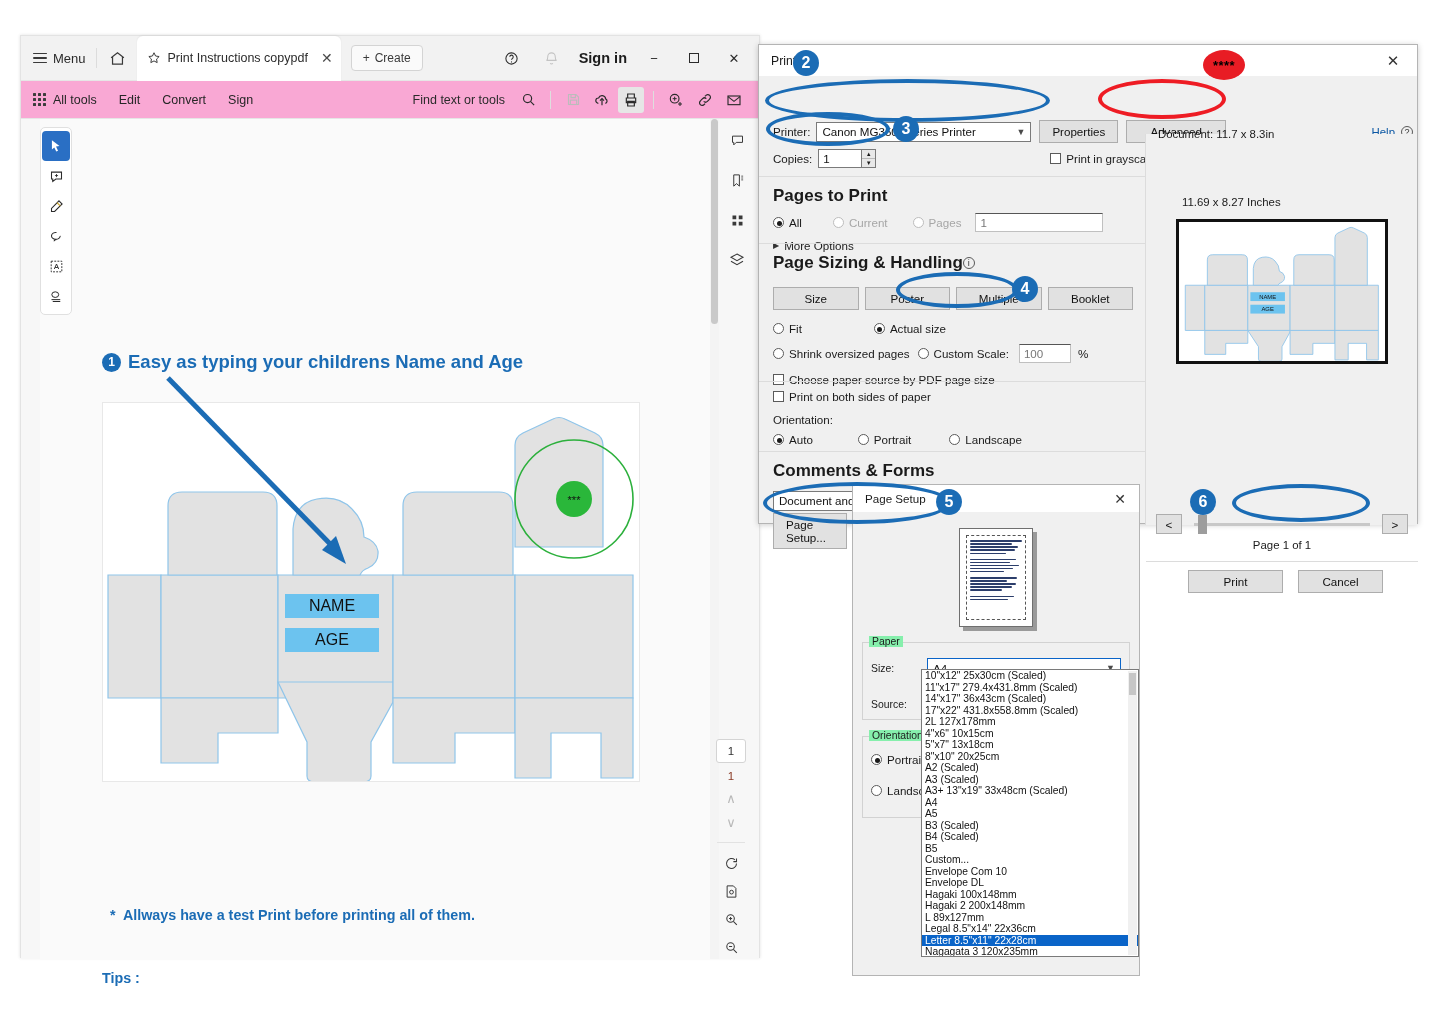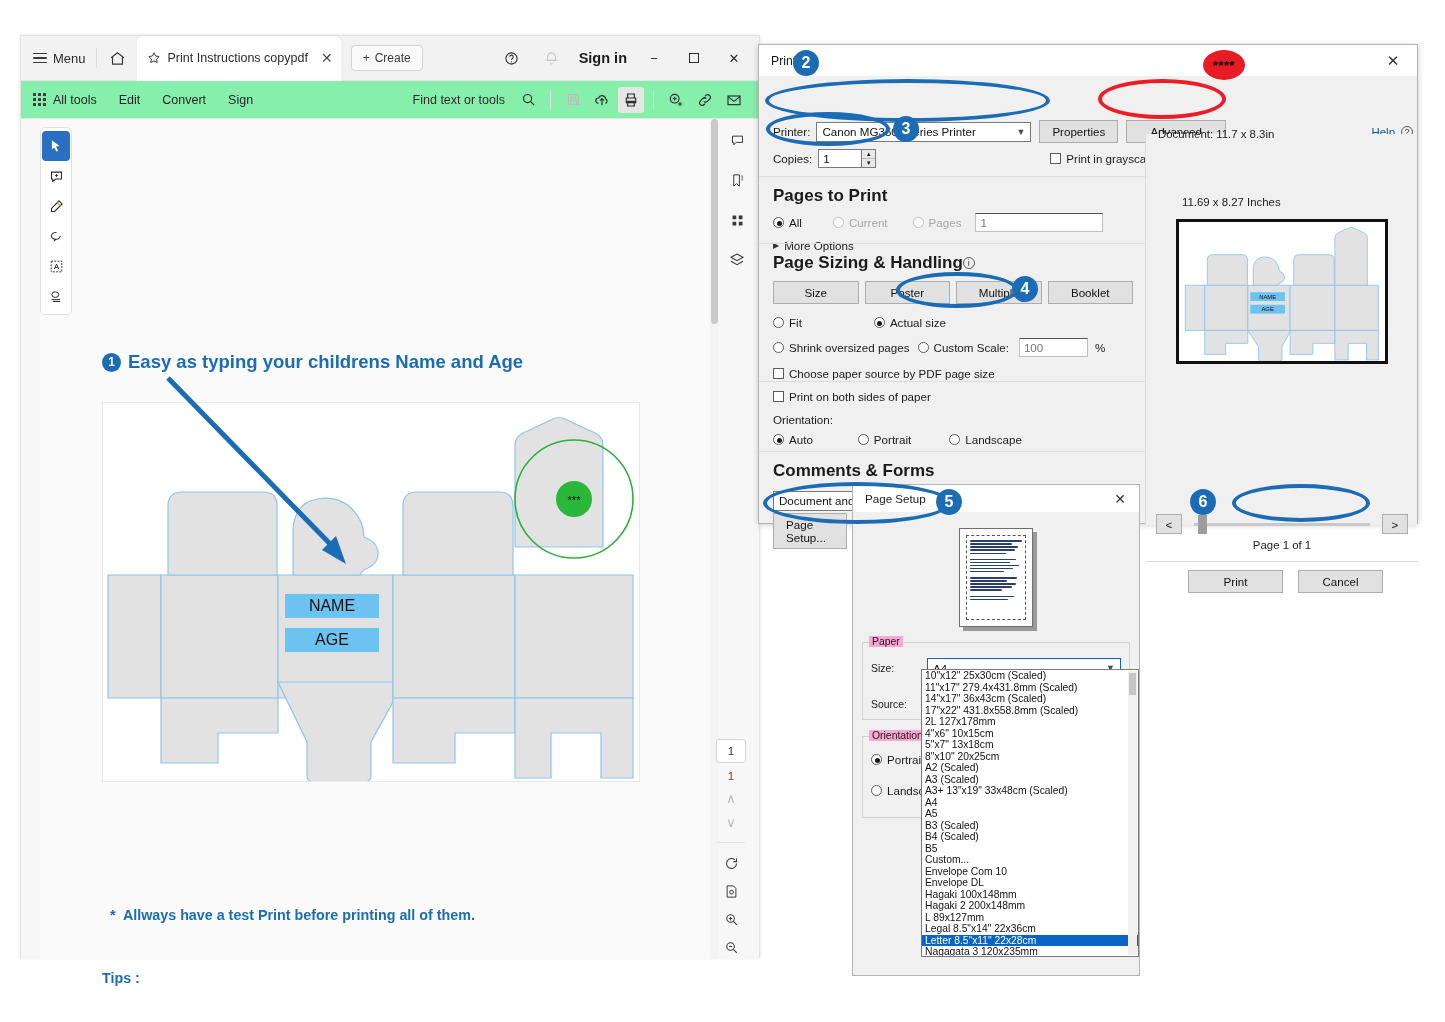--- a/index.html
+++ b/index.html
@@ -39,21 +39,21 @@
   .createbtn {
     margin-left:10px; border:1px solid #d4d4d4; border-radius:4px; background:#fafafa;
     height:26px; display:flex; align-items:center; gap:5px; padding:0 11px; font-size:12px; color:#3a3a3a;
   }
   .tab-right { margin-left:auto; display:flex; align-items:center; gap:14px; padding-right:12px; }
   .signin { font-size:14.5px; font-weight:bold; color:#1c1c1c; }
   .wbtn { width:26px; height:24px; display:flex; align-items:center; justify-content:center; font-size:13px; color:#2b2b2b; }
 
   
   .toolbar {
-    height:38px; background:#86efac; border-bottom:1px solid #e6e6e6;
+    height:38px; background:#f9a8d4; border-bottom:1px solid #e6e6e6;
     display:flex; align-items:center; padding:0 12px; font-size:12.5px; color:#262626;
   }
   .grid9 { display:grid; grid-template-columns:repeat(3,3px); grid-gap:2px; margin-right:7px; }
   .grid9 b { width:3px; height:3px; background:#3c3c3c; display:block; border-radius:.5px; }
   .tool-item { margin-right:22px; display:flex; align-items:center; }
   .tb-right { margin-left:auto; display:flex; align-items:center; gap:3px; }
   .find { font-size:12.5px; color:#2b2b2b; margin-right:7px; }
   .ticon { width:26px; height:26px; display:flex; align-items:center; justify-content:center; border-radius:3px; }
   .ticon.active { background:#e6e6e6; }
   .sep { width:1px; height:18px; background:#dedede; margin:0 6px; }
@@ -156,21 +156,21 @@
     position:absolute; left:852px; top:484px; width:288px; height:492px;
     background:#f0f0f0; border:1px solid #b4b4b4; font-size:10.4px; color:#1a1a1a;
   }
   .ps-title { height:27px; background:#fff; display:flex; align-items:center; padding:0 6px 0 12px; font-size:11.6px; }
   .ps-title .close { margin-left:auto; font-size:14px; color:#333; width:26px; text-align:center; }
   .ps-thumbwrap { height:130px; display:flex; align-items:center; justify-content:center; }
   .ps-thumb { width:74px; height:99px; background:#fff; border:1px solid #6f6f6f; box-shadow:4px 4px 0 #9a9a9a; position:relative; }
   .ps-lines { position:absolute; left:6px; top:6px; right:6px; bottom:6px; border:1px dashed #555; padding:3px; overflow:hidden; }
   .ps-lines b { display:block; height:1.4px; background:#2c3e6b; margin:1.7px 0; border-radius:1px; }
   .grp { border:1px solid #d2d2d2; margin:0 9px; padding:6px 8px 9px; position:relative; }
-  .grp > .gl { position:absolute; top:-7px; left:6px; background:#f9a8d4; padding:0 3px; font-size:10.4px; }
+  .grp > .gl { position:absolute; top:-7px; left:6px; background:#86efac; padding:0 3px; font-size:10.4px; }
   .dd-list {
     position:absolute; background:#fff; border:1px solid #7a7a7a; font-size:10.3px; line-height:11.5px;
     color:#111; overflow:hidden;
   }
   .dd-list div { padding:0 3px; white-space:nowrap; }
   .dd-list div.sel { background:#0a64c8; color:#fff; }
   .dd-scroll { position:absolute; right:1px; top:1px; width:9px; bottom:1px; background:#f0f0f0; }
   .dd-scroll .t { position:absolute; top:2px; left:1px; width:7px; height:22px; background:#c6c6c6; }
 </style>
 </head>
@@ -534,21 +534,21 @@
       </div>
     </div>
 
     <div style="position:absolute;left:0;top:167px;width:386px;height:1px;background:#dcdcdc;"></div>
 
     <div style="position:absolute;left:14px;top:177px;width:360px;">
       <div class="row" style="gap:0;align-items:center;">
         <span class="sectitle">Page Sizing &amp; Handling</span>
         <span class="infoi">i</span>
       </div>
-      <div class="row" style="margin-top:8px;gap:6px;">
+      <div class="row" style="margin-top:14px;gap:6px;">
         <div class="btn" style="width:86px;">Size</div>
         <div class="btn" style="width:86px;">Poster</div>
         <div class="btn" style="width:86px;">Multiple</div>
         <div class="btn" style="width:86px;">Booklet</div>
       </div>
       <div class="row" style="margin-top:12px;align-items:center;">
         <span class="opt">
           <span class="radio"></span>
           <span>Fit</span>
         </span>
@@ -559,21 +559,21 @@
       </div>
       <div class="row" style="margin-top:9px;align-items:center;">
         <span class="opt">
           <span class="radio"></span>
           <span>Shrink oversized pages</span>
         </span>
         <span class="opt" style="margin-left:8px;">
           <span class="radio"></span>
           <span>Custom Scale:</span>
         </span>
-        <span class="txtin" style="width:69px;margin-left:10px;border-color:#c0c0c0;border-top-color:#555;">100</span>
+        <span class="txtin" style="width:52px;margin-left:10px;border-color:#c0c0c0;border-top-color:#555;">100</span>
         <span style="margin-left:7px;">%</span>
       </div>
       <div class="opt" style="margin-top:10px;">
         <span class="chk"></span>
         <span>Choose paper source by PDF page size</span>
       </div>
     </div>
 
     <div style="position:absolute;left:0;top:305px;width:386px;height:1px;background:#dcdcdc;"></div>
 

